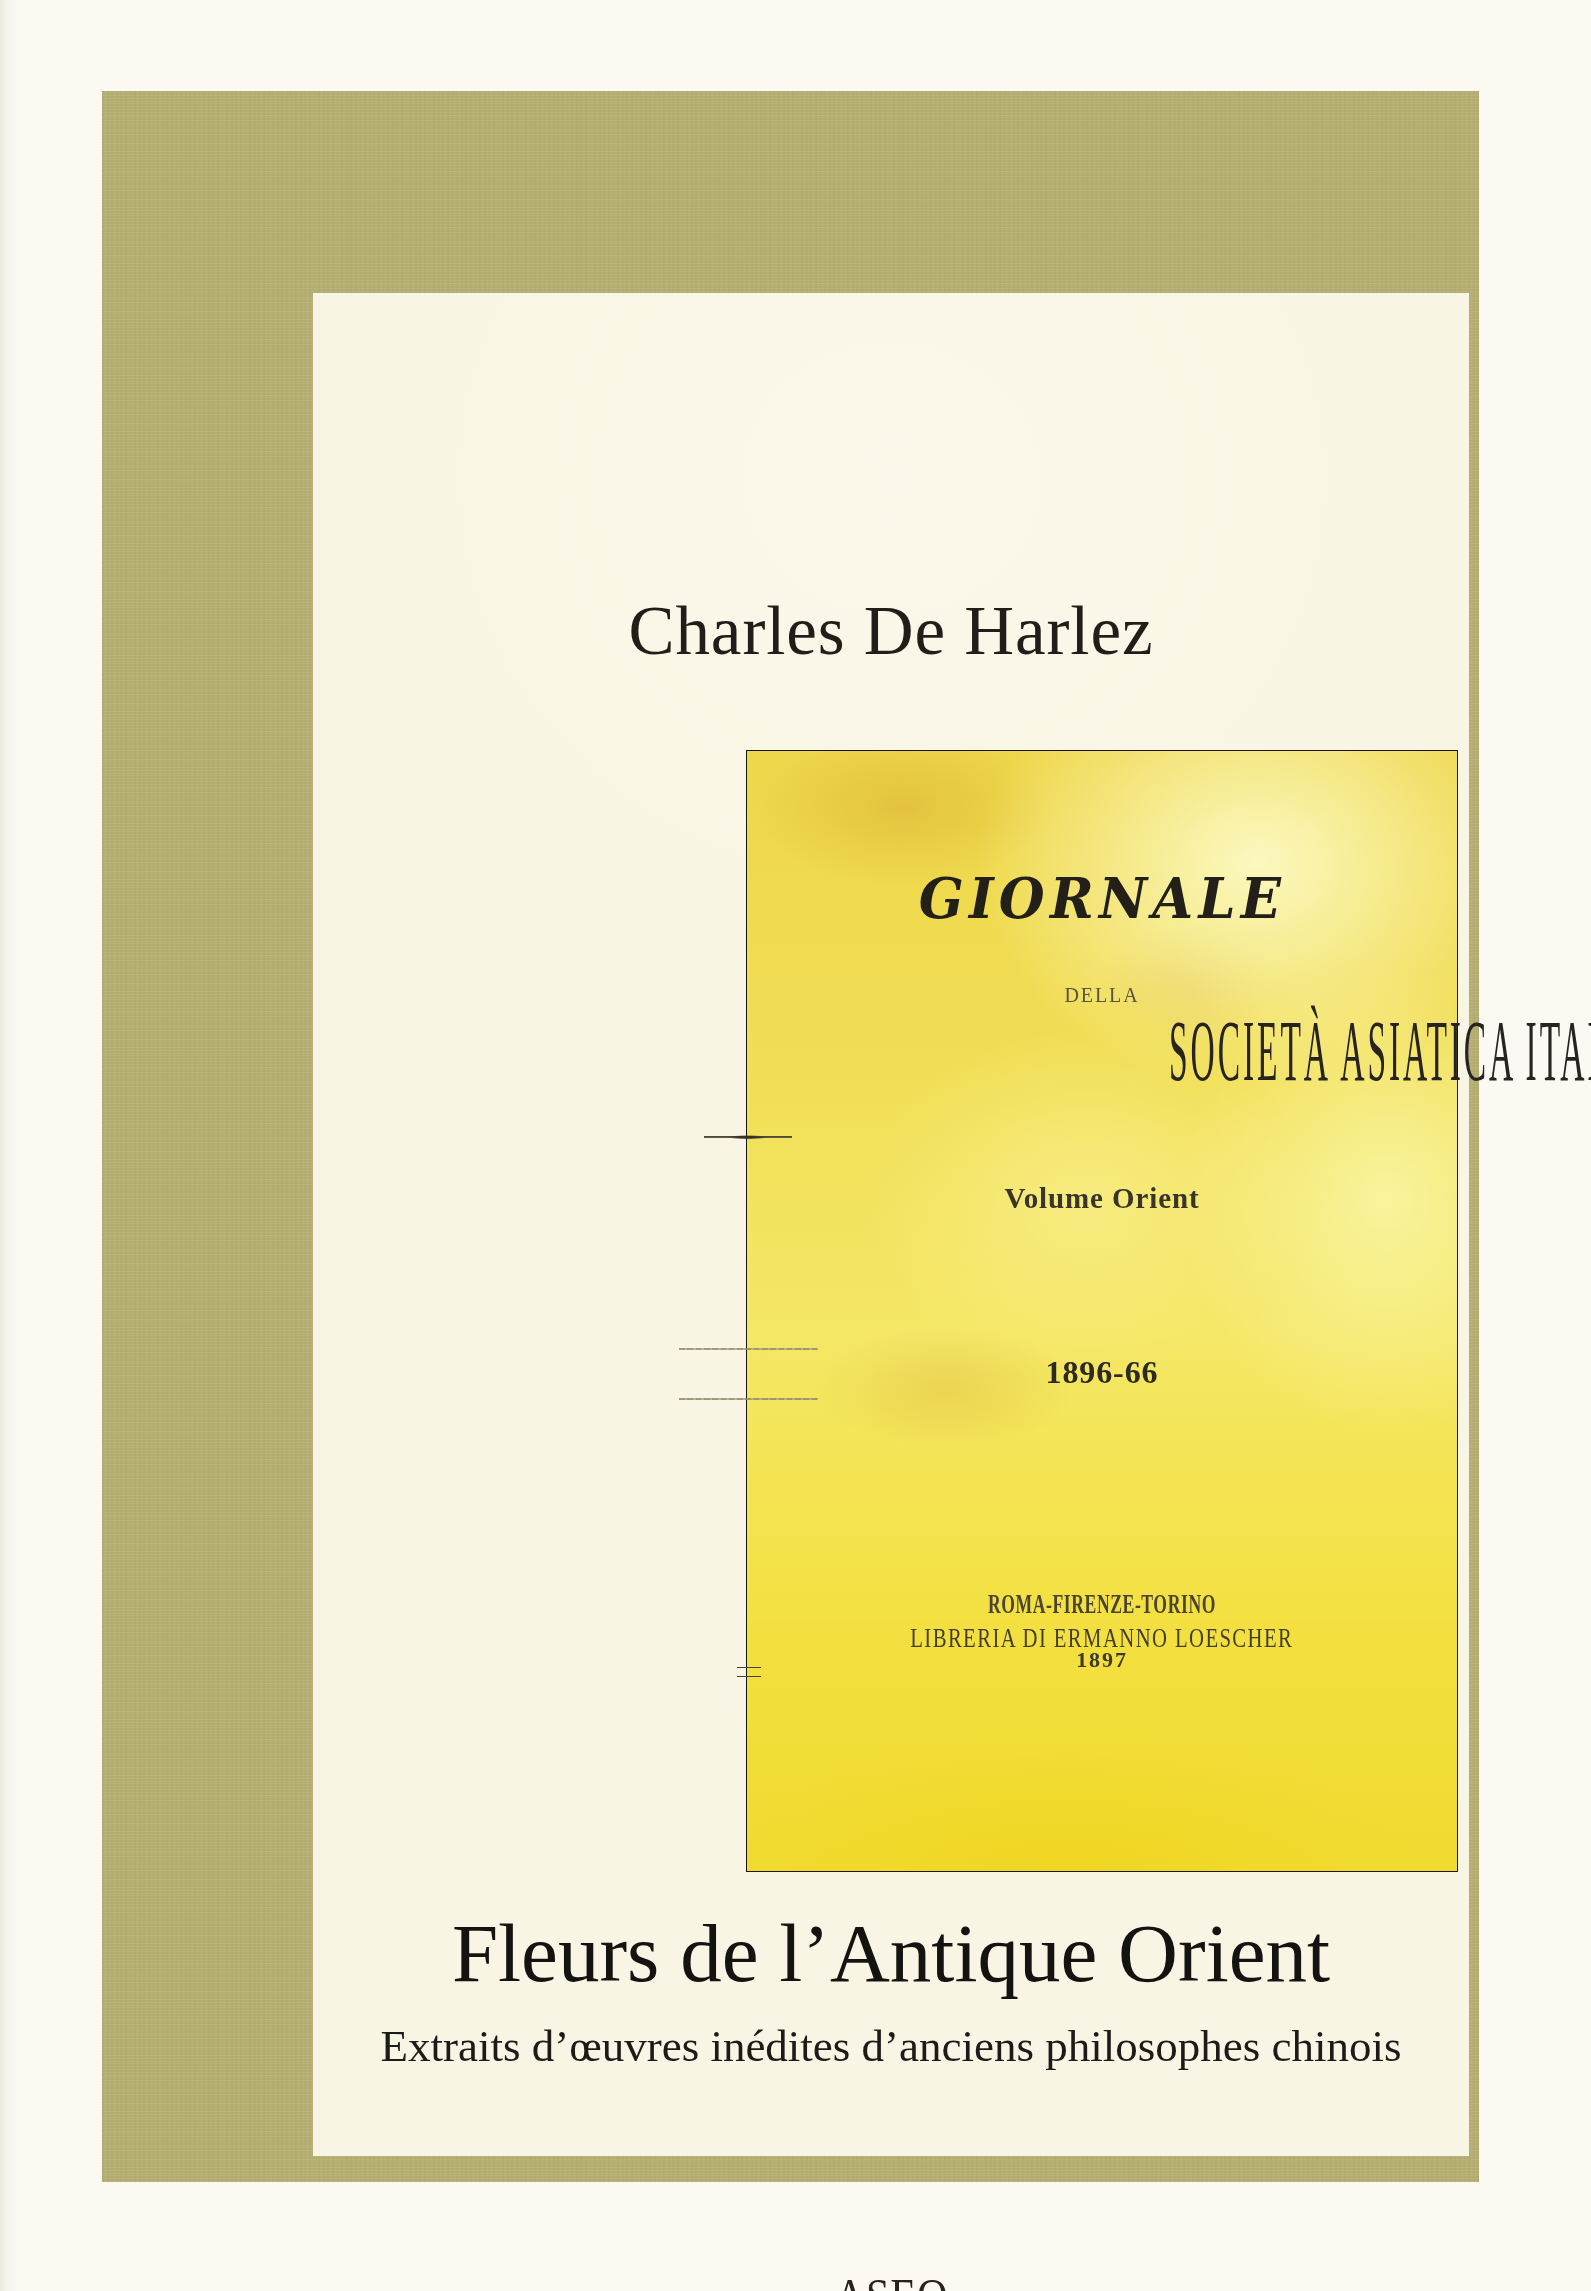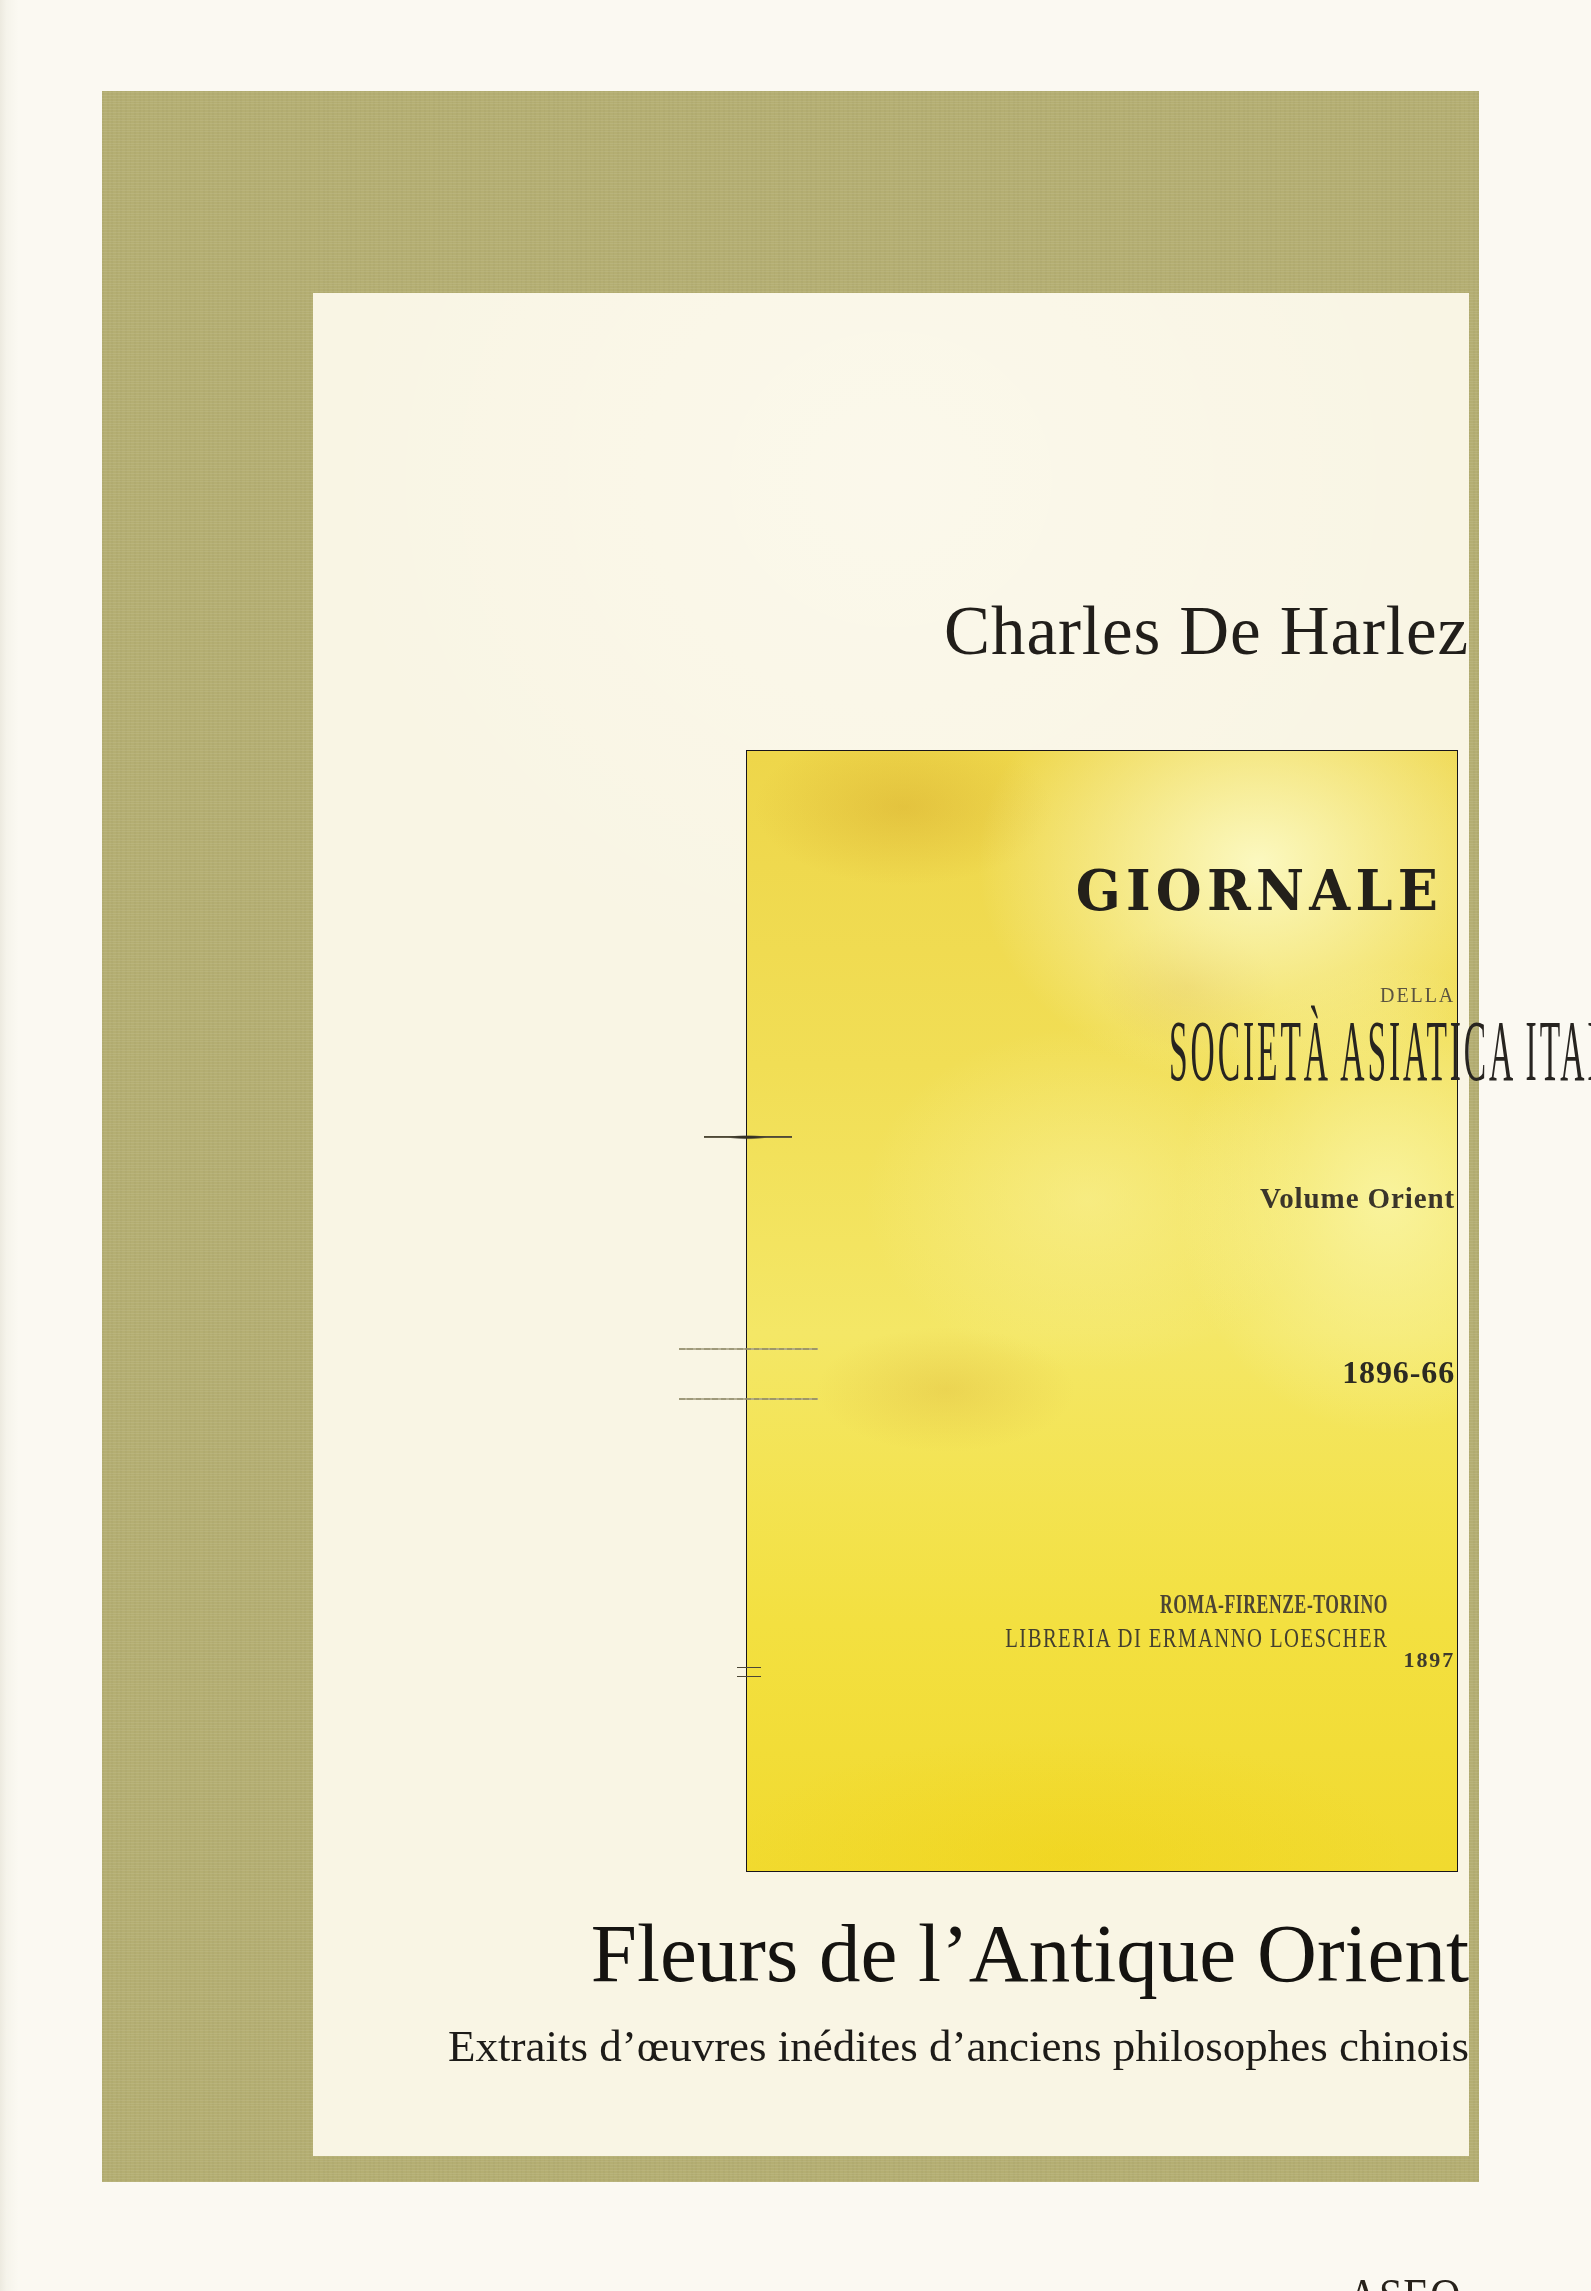--- a/index.html
+++ b/index.html
@@ -22,21 +22,21 @@
     position:absolute; left:102px; top:91px; width:1377px; height:2091px;
     background: var(--color-frame, #b4ae72);
     background-image: repeating-linear-gradient(0deg, rgba(255,255,250,.07) 0 0.9px, rgba(0,0,0,0) 0.9px 2.8px),
                       repeating-linear-gradient(90deg, rgba(120,115,70,.06) 0 1.9px, rgba(0,0,0,0) 1.9px 4.6px);
   }
   .panel {
     position:absolute; left:211px; top:202px; width:1156px; height:1863px;
     background: var(--color-panel, #f9f5e4);
     background-image: radial-gradient(ellipse 70% 40% at 50% 10%, rgba(255,255,248,.35), rgba(255,255,255,0) 70%);
   }
-  .line { position:absolute; left:0; right:0; text-align:right; white-space:nowrap; }
+  .line { position:absolute; left:0; right:0; text-align:center; white-space:nowrap; }
 
   .author {
     top:303px; font-size:69px; line-height:70px; color:#211e1a; letter-spacing:0.9px;
   }
 
   
   .plate {
     position:absolute; left:433px; top:457px; width:710px; height:1120px;
     border:1.9px solid #17141a;
     background-color: var(--color-plate_yellow, #f2df4e);
@@ -44,22 +44,22 @@
       radial-gradient(ellipse 55% 28% at 72% 10%, rgba(252,250,198,.95), rgba(252,250,198,0) 72%),
       radial-gradient(ellipse 42% 30% at 90% 40%, rgba(250,246,168,.85), rgba(250,246,168,0) 70%),
       radial-gradient(ellipse 45% 22% at 48% 40%, rgba(250,243,158,.55), rgba(250,243,158,0) 70%),
       radial-gradient(ellipse 30% 10% at 22% 5%, rgba(202,148,30,.30), rgba(202,148,30,0) 70%),
       radial-gradient(ellipse 18% 8% at 62% 21%, rgba(208,158,38,.25), rgba(208,158,38,0) 70%),
       radial-gradient(ellipse 26% 8% at 28% 57%, rgba(205,152,38,.22), rgba(205,152,38,0) 70%),
       radial-gradient(ellipse 60% 14% at 45% 99%, rgba(240,210,20,.45), rgba(240,210,20,0) 80%),
       linear-gradient(180deg, #eed64a 0%, #f1de55 28%, #f4e766 52%, #f3e040 78%, #f1da2f 100%);
   }
   .plate .line { left:1.9px; right:1.9px; }
-  .masthead  { top:111px; font-size:56px; line-height:56px; font-weight:bold; letter-spacing:5.6px; color:#23201a;
-               font-family:"DejaVu Serif","Liberation Serif",serif; }
+  .masthead  { top:119px; font-size:56px; line-height:56px; font-weight:bold; letter-spacing:5.6px; color:#23201a;
+               font-family:"DejaVu Serif","Liberation Serif",serif;font-style:italic; }
   .masthead .stretch { display:inline-block; transform:scaleX(.94); transform-origin:center; }
   .della     { top:235px; font-size:20px; line-height:18.6px; letter-spacing:1.9px; color:#5a5340; }
   .society   { top:257px; font-size:86px; line-height:86px; letter-spacing:7.4px; color:#272420; }
   .society .stretch { display:inline-block; transform:scaleX(.39); transform-origin:center; }
   .ornament  { top:384px; height:4.6px; width:88px; left:50%; right:auto; margin-left:-45px;
                background-image: radial-gradient(#332f24 25%, rgba(51,47,36,0) 72%),
                                  linear-gradient(#4f4936 0 0);
                background-size: 39px 4.6px, 100% 1.9px;
                background-position: center, center;
                background-repeat: no-repeat; }

